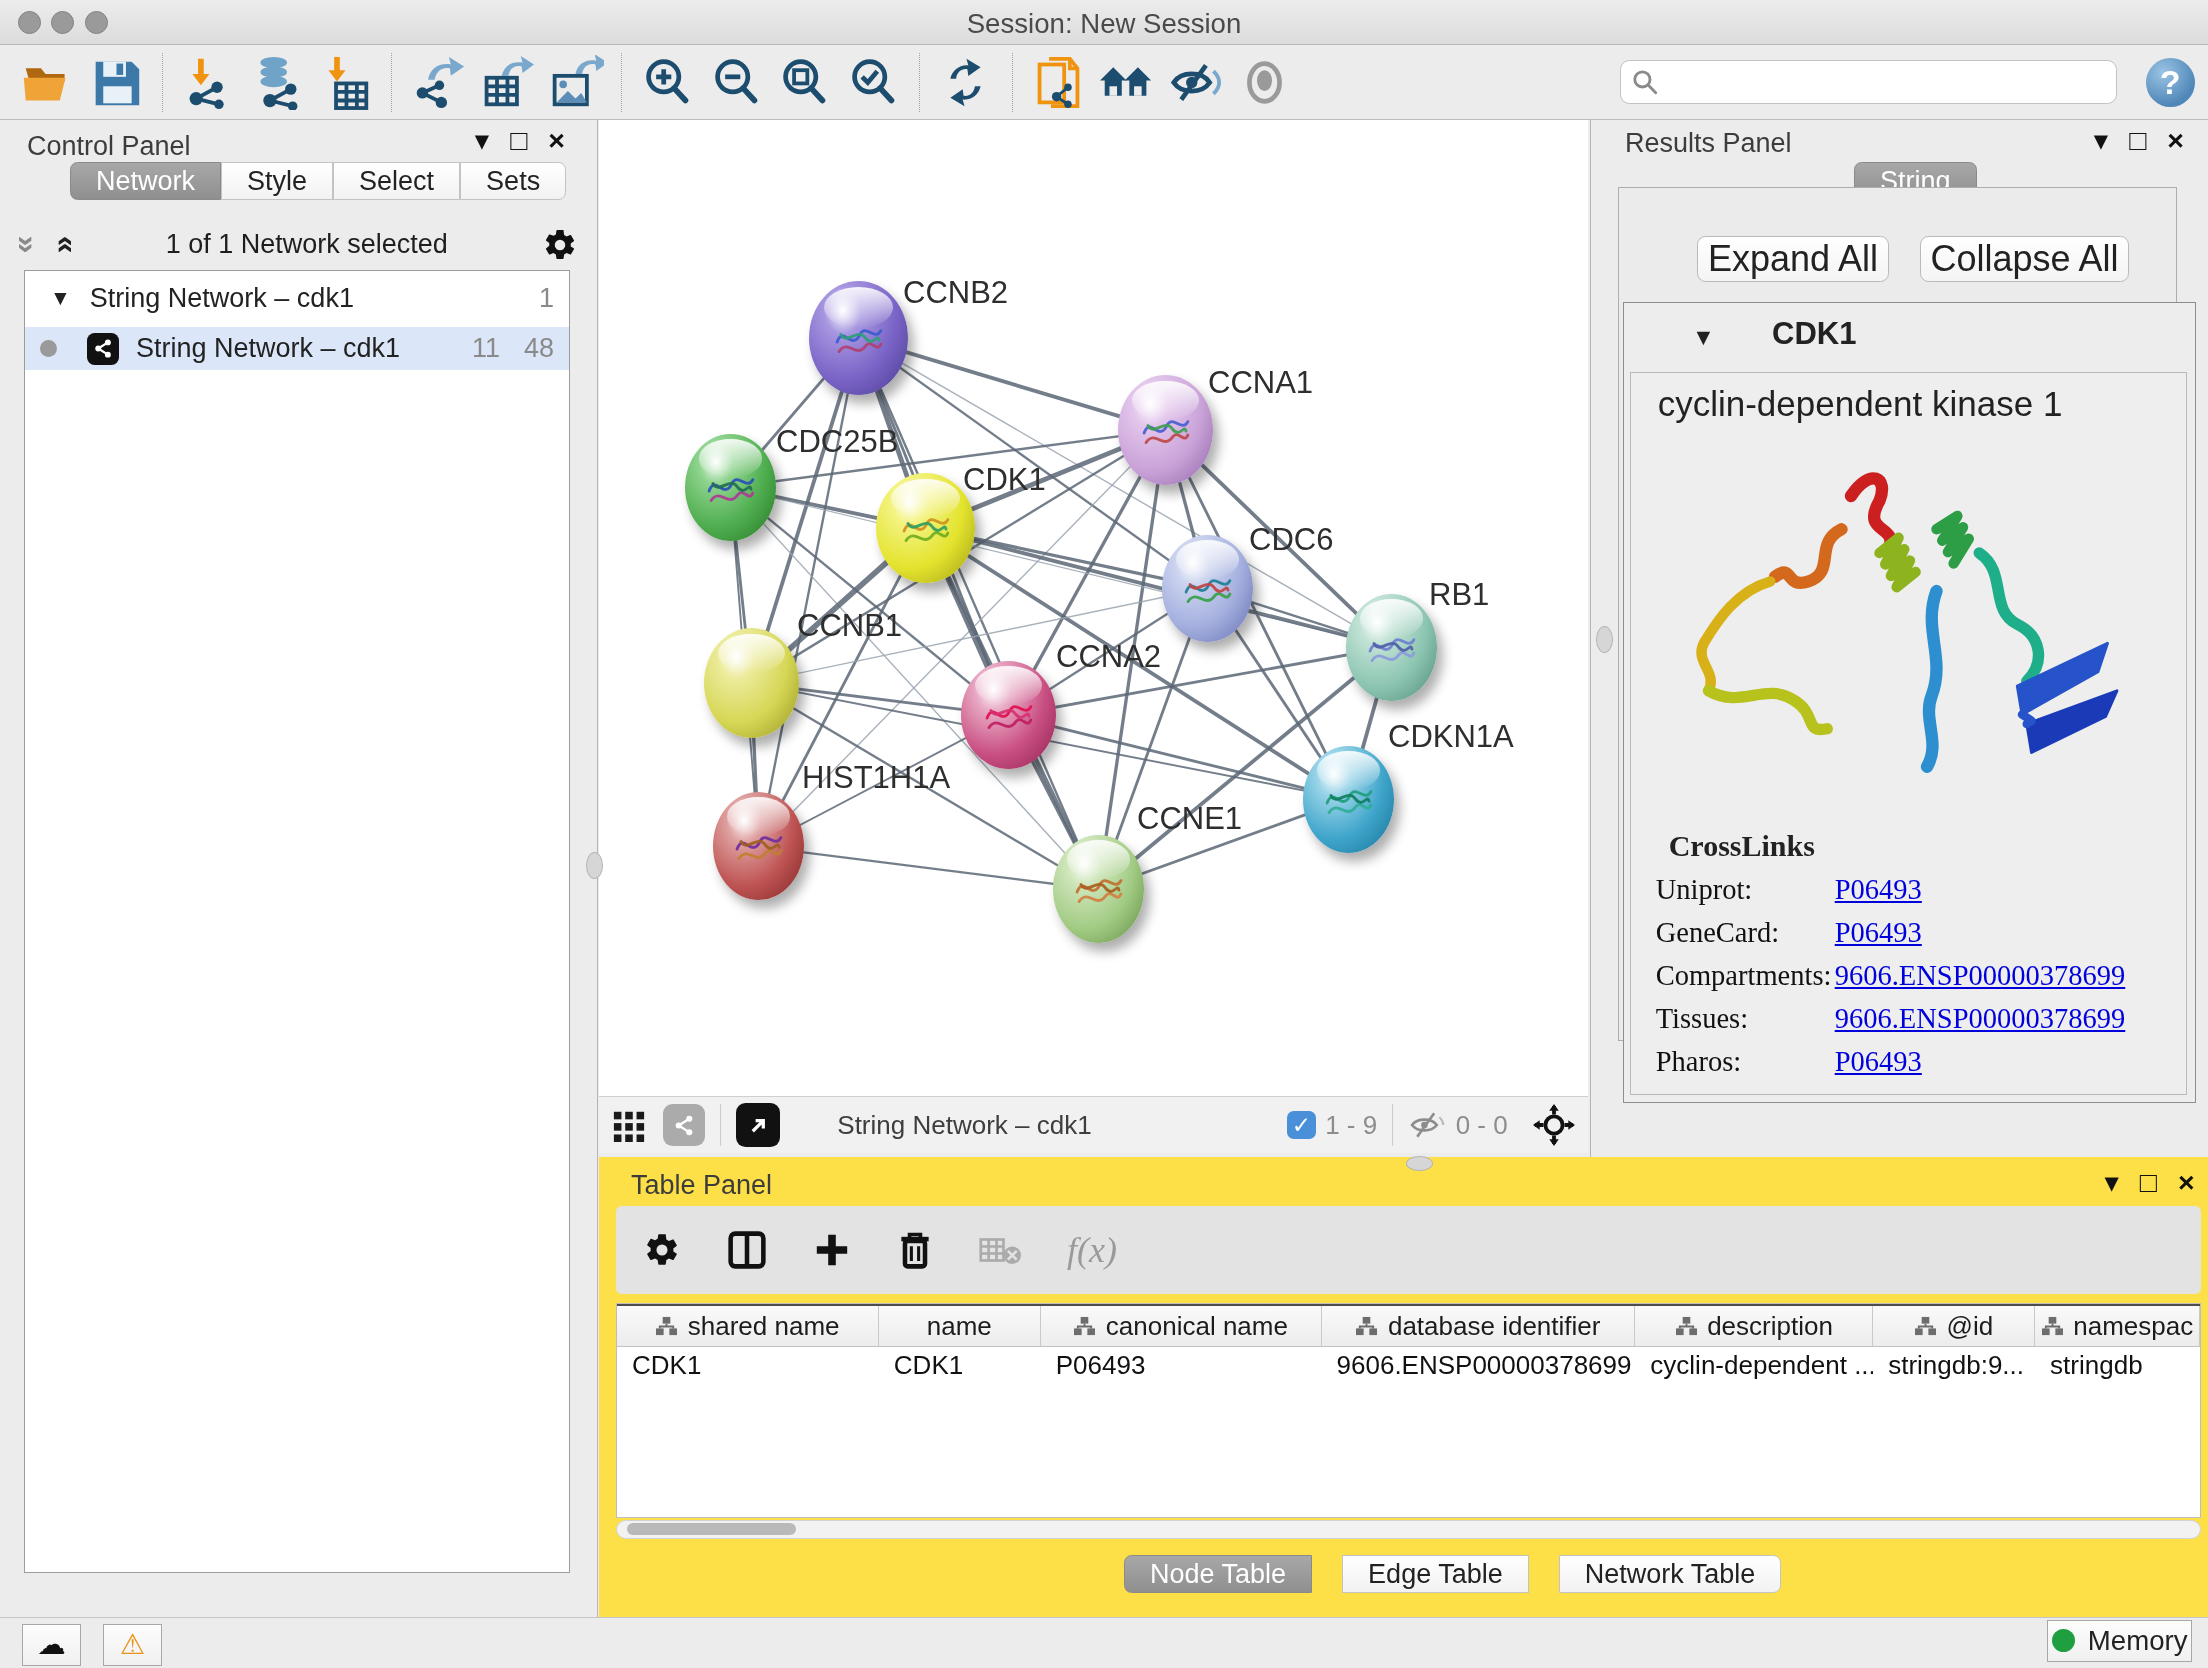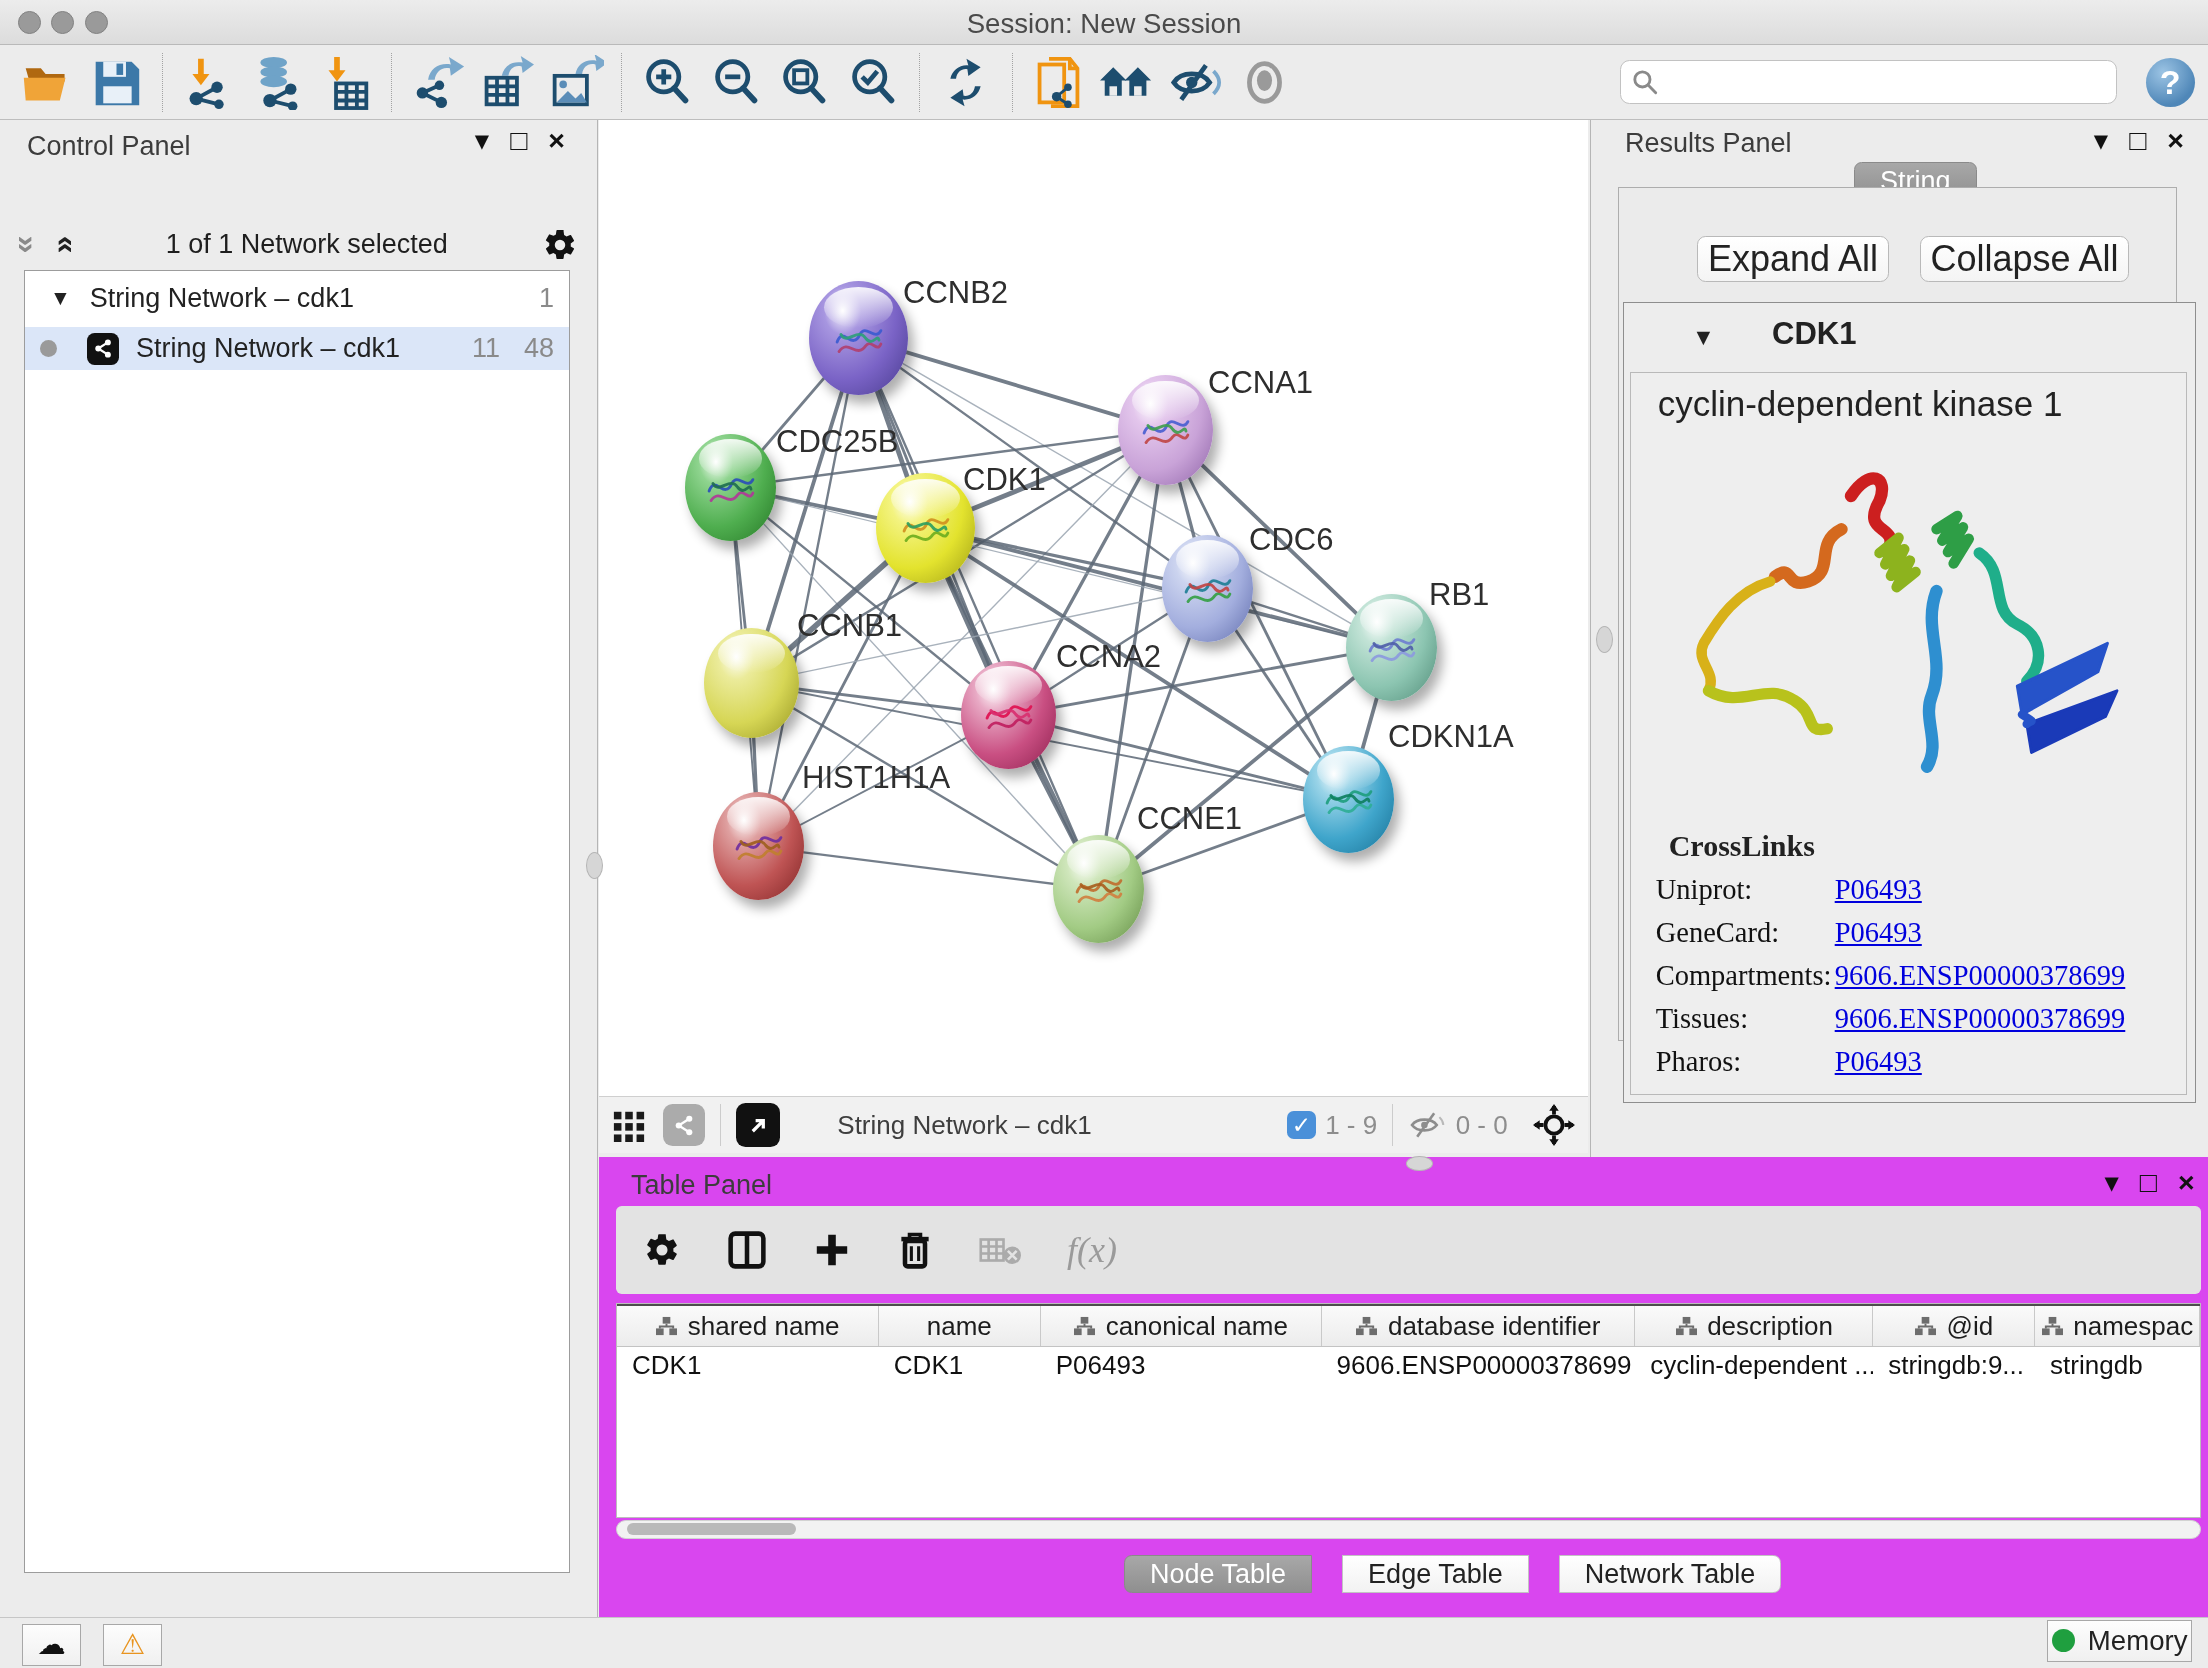--- a/index.html
+++ b/index.html
@@ -64,21 +64,21 @@
   .rp-box{left:27px;top:67px;width:557px;height:852px;background:#ebebeb;border:1.9px solid #adadad;}
   .btn{background:linear-gradient(#ffffff,#f4f4f4);border:1px solid #b9b9b9;border-radius:8.6px;
     font-size:36px;color:#222;display:flex;align-items:center;justify-content:center;}
   .section{left:32px;top:182px;width:571px;height:799px;background:#ededed;border:1.9px solid #8e8e8e;}
   .sec-content{left:5.7px;top:69px;width:557px;height:723px;background:#eeeeee;border:1px solid #b9b9b9;box-sizing:border-box;}
   .serif{font-family:"Liberation Serif","DejaVu Serif",serif;}
   .xl-row{display:flex;font-size:28.5px;height:43px;align-items:center;}
   .xl-label{width:179px;padding-left:25px;color:#111;}
   .xl-link{color:#0000dd;text-decoration:underline;}
   
-  .tpanel{left:599px;top:1157px;width:1609px;height:460px;background:#d946ef;}
+  .tpanel{left:599px;top:1157px;width:1609px;height:460px;background:#fde047;}
   .ttoolbar{left:17px;top:49px;width:1585px;height:88px;background:#e3e3e3;border-radius:5.7px;
     display:flex;align-items:center;padding:0 27px;box-sizing:border-box;gap:46px;}
   .ttable{left:17px;top:146px;width:1585px;height:215px;background:#fff;border:1px solid #bdbdbd;box-sizing:border-box;}
   .thead{display:flex;height:40px;background:linear-gradient(#fafafa,#ececec);border-top:2.9px solid #4c4c4c;border-bottom:1px solid #c3c3c3;}
   .th{display:flex;align-items:center;justify-content:center;gap:9.5px;font-size:26px;color:#1c1c1c;
     border-right:1px solid #c9c9c9;box-sizing:border-box;overflow:hidden;}
   .trow{display:flex;height:36px;align-items:center;font-size:26px;color:#111;}
   .td{padding-left:15px;box-sizing:border-box;overflow:hidden;white-space:nowrap;}
   .hscroll{left:17px;top:363px;width:1585px;height:19px;background:#f2f2f2;border:1px solid #d2d2d2;border-radius:9.5px;box-sizing:border-box;}
   .hscroll .handle{position:absolute;left:9.5px;top:1.9px;width:169px;height:12.4px;background:#b9b9b9;border-radius:7.6px;}
@@ -265,20 +265,26 @@
     </div>
 </div>
 
 <div class="abs cpanel">
   <div class="abs" style="left:27px;top:11px"><span class="panel-title">Control Panel</span></div>
   <div class="abs panel-ctrls" style="right:32px;top:5.7px">
     <span class="pc-glyph">▾</span>
     <span class="pc-glyph">□</span>
     <span class="pc-glyph" style="font-weight:700">×</span>
   </div>
+  <div class="abs cp-tabs" id="cp-tabs">
+      <div class="tab active">Network</div>
+      <div class="tab">Style</div>
+      <div class="tab">Select</div>
+      <div class="tab">Sets</div>
+    </div>
   <div class="abs subbar">
     <span class="chev icon-gray">»</span>
     <span class="chev" style="transform:rotate(-90deg);margin-left:17px">»</span>
     <span style="flex:1;text-align:center;font-size:27px;color:#1e1e1e">1 of 1 Network selected</span>
     <svg width="36" height="36" viewBox="0 0 24 24">
         <path fill="#111" d="M19.14 12.94a7.43 7.43 0 0 0 .06-.94 7.43 7.43 0 0 0-.06-.94l2.03-1.58a.5.5 0 0 0 .12-.64l-1.92-3.32a.5.5 0 0 0-.61-.22l-2.39.96a7.28 7.28 0 0 0-1.62-.94l-.36-2.54A.5.5 0 0 0 13.9 2h-3.8a.5.5 0 0 0-.49.42l-.36 2.54a7.28 7.28 0 0 0-1.62.94l-2.39-.96a.5.5 0 0 0-.61.22L2.71 8.48a.5.5 0 0 0 .12.64l2.03 1.58a7.43 7.43 0 0 0 0 1.88l-2.03 1.58a.5.5 0 0 0-.12.64l1.92 3.32c.14.24.42.34.61.22l2.39-.96c.5.38 1.03.7 1.62.94l.36 2.54c.04.24.24.42.49.42h3.8c.25 0 .45-.18.49-.42l.36-2.54a7.28 7.28 0 0 0 1.62-.94l2.39.96c.19.12.47.02.61-.22l1.92-3.32a.5.5 0 0 0-.12-.64zM12 15.5A3.5 3.5 0 1 1 15.5 12 3.5 3.5 0 0 1 12 15.5z"></path>
       </svg>
   </div>
   <div class="abs netlist">
     <div class="treerow" style="padding:5.7px 15px 0 25px">

